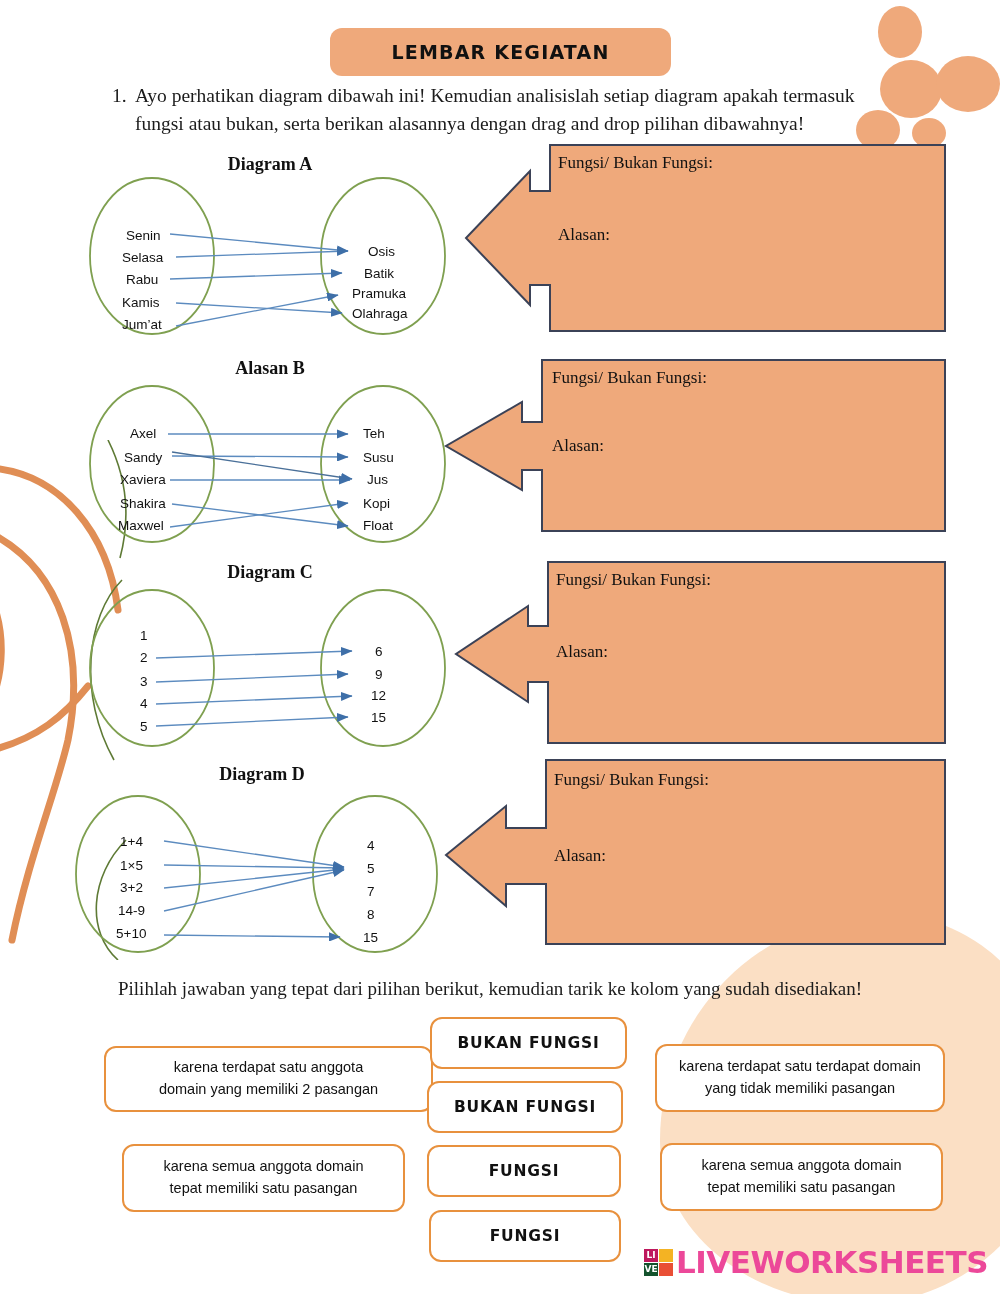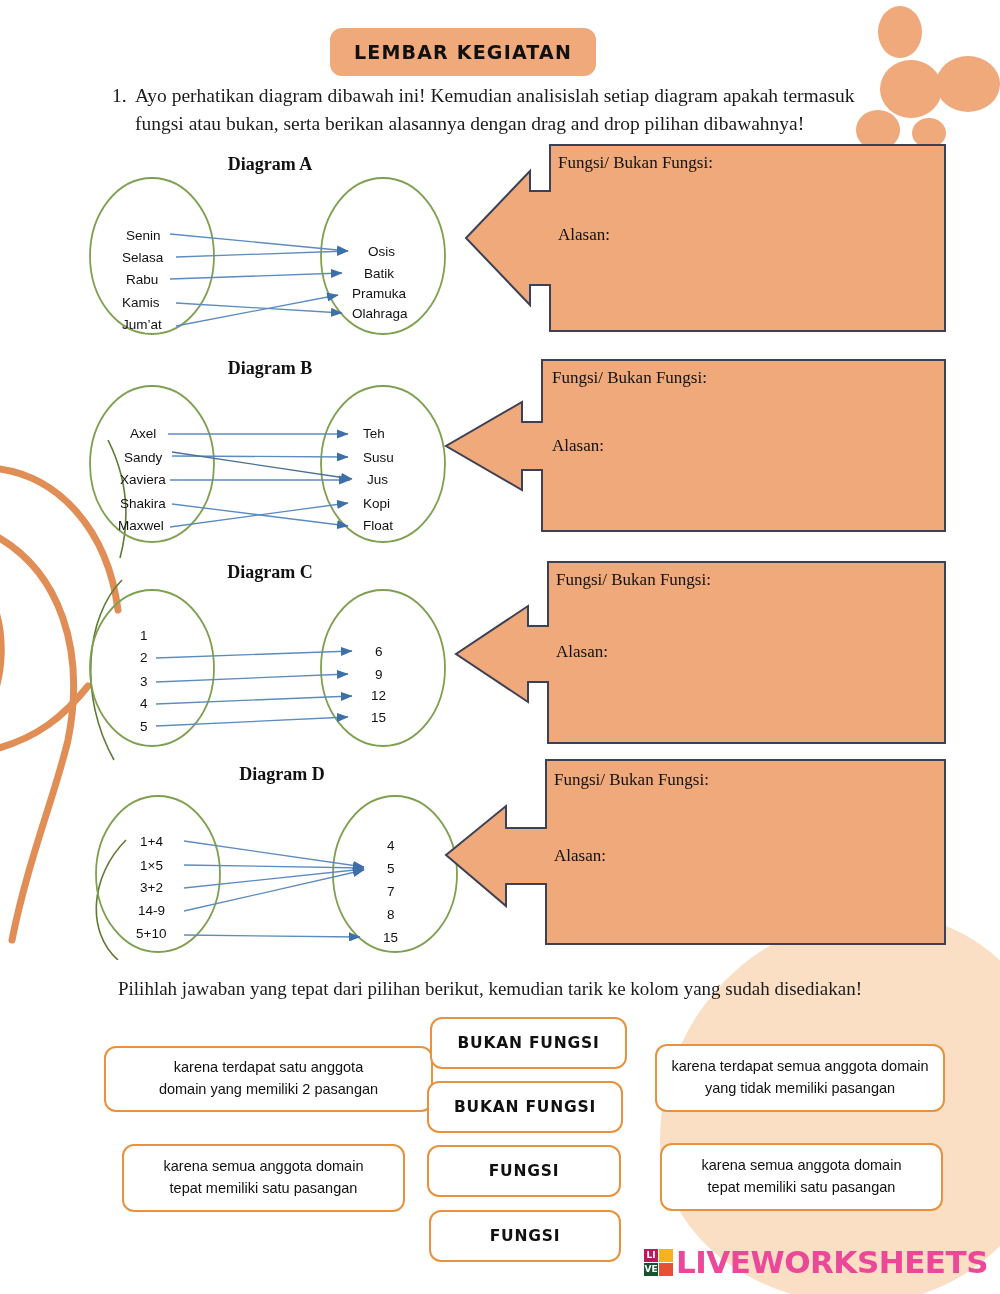--- a/index.html
+++ b/index.html
@@ -17,21 +17,21 @@
     background:#FBDFC4;
     border-radius:56% 44% 50% 50% / 58% 48% 52% 42%;
     z-index:0;
   }
   .dot { position:absolute; background:#EFA97B; border-radius:50%; z-index:0; }
 
   .curves { position:absolute; left:-10px; top:440px; width:140px; height:520px; z-index:0; }
 
   
   .header-badge{
-    position:absolute; left:330px; top:28px; width:266px; height:48px;
+    position:absolute; left:330px; top:28px; width:341px; height:48px;
     background:#EFA97B; border-radius:12px; z-index:3;
     display:flex; align-items:center; justify-content:center;
   }
   .header-badge span{
     font-family:"DejaVu Sans", sans-serif;
     font-weight:bold; font-size:19px; letter-spacing:1.2px; color:#111;
   }
 
   
   .instr{
@@ -150,21 +150,21 @@
       <line x1="90" y1="66" x2="268" y2="83"></line>
       <line x1="96" y1="89" x2="268" y2="83"></line>
       <line x1="90" y1="111" x2="262" y2="105"></line>
       <line x1="96" y1="135" x2="262" y2="145"></line>
       <line x1="96" y1="158" x2="258" y2="127"></line>
     </g>
   </svg>
 </div>
 
 <div class="diagram" style="left:80px;top:346px;width:380px;height:190px;">
-  <div class="dtitle">Diagram B</div>
+  <div class="dtitle">Alasan B</div>
   <svg width="380" height="182" viewBox="0 0 380 182">
     <defs>
       <marker id="arwB" markerWidth="9" markerHeight="7" refX="8.5" refY="3.5" orient="auto">
         <polygon points="0 0, 9 3.5, 0 7" fill="#3E6FA8"></polygon>
       </marker>
       <marker id="arwBrev" markerWidth="9" markerHeight="7" refX="8.5" refY="3.5" orient="auto">
         <polygon points="0 0, 9 3.5, 0 7" fill="#5C8BBF"></polygon>
       </marker>
     </defs>
     <ellipse cx="72" cy="92" rx="62" ry="78" fill="none" stroke="#7FA050" stroke-width="1.8"></ellipse>
@@ -213,21 +213,21 @@
     <text class="dlabel" x="291" y="146">15</text>
     <g stroke="#5C8BBF" stroke-width="1.3" marker-end="url(#arwC)">
       <line x1="76" y1="82" x2="272" y2="75"></line>
       <line x1="76" y1="106" x2="268" y2="98"></line>
       <line x1="76" y1="128" x2="272" y2="120"></line>
       <line x1="76" y1="150" x2="268" y2="141"></line>
     </g>
   </svg>
 </div>
 
-<div class="diagram" style="left:92px;top:752px;width:380px;height:190px;">
+<div class="diagram" style="left:72px;top:752px;width:380px;height:190px;">
   <div class="dtitle">Diagram D</div>
   <svg width="380" height="186" viewBox="0 0 380 186">
     <defs>
       <marker id="arwD" markerWidth="9" markerHeight="7" refX="8.5" refY="3.5" orient="auto">
         <polygon points="0 0, 9 3.5, 0 7" fill="#3E6FA8"></polygon>
       </marker>
     </defs>
     <ellipse cx="66" cy="96" rx="62" ry="78" fill="none" stroke="#7FA050" stroke-width="1.8"></ellipse>
     <ellipse cx="303" cy="96" rx="62" ry="78" fill="none" stroke="#7FA050" stroke-width="1.8"></ellipse>
     <text class="dlabel" x="48" y="68">1+4</text>
@@ -283,21 +283,21 @@
 </div>
 
 <div class="bottom-instr">Pilihlah jawaban yang tepat dari pilihan berikut, kemudian tarik ke kolom yang sudah disediakan!</div>
 
 <div class="chip reason" style="left:104px;top:1046px;width:329px;height:66px; white-space:pre-line;">karena terdapat satu anggota
 domain yang memiliki 2 pasangan</div>
 
 <div class="chip reason" style="left:122px;top:1144px;width:283px;height:68px; white-space:pre-line;">karena semua anggota domain
 tepat memiliki satu pasangan</div>
 
-<div class="chip reason" style="left:655px;top:1044px;width:290px;height:68px; white-space:pre-line;">karena terdapat semua anggota domain
+<div class="chip reason" style="left:655px;top:1044px;width:290px;height:68px; white-space:pre-line;">karena terdapat satu terdapat domain
 yang tidak memiliki pasangan</div>
 
 <div class="chip reason" style="left:660px;top:1143px;width:283px;height:68px; white-space:pre-line;">karena semua anggota domain
 tepat memiliki satu pasangan</div>
 
 <div class="chip verdict" style="left:430px;top:1017px;width:197px;height:52px;">
   <span>BUKAN FUNGSI</span>
 </div>
 <div class="chip verdict" style="left:427px;top:1081px;width:196px;height:52px;">
   <span>BUKAN FUNGSI</span>

